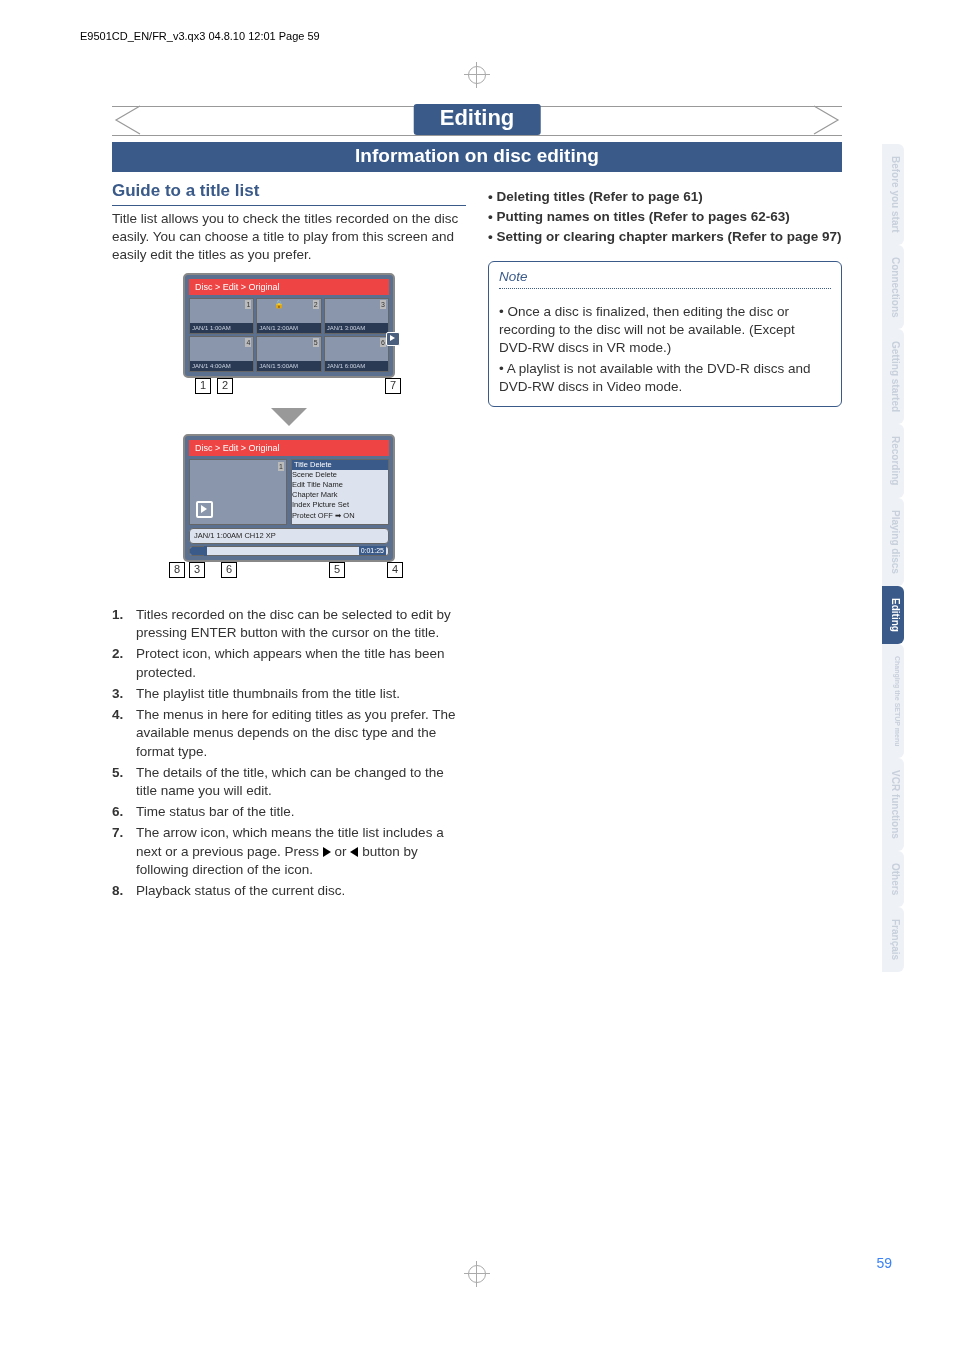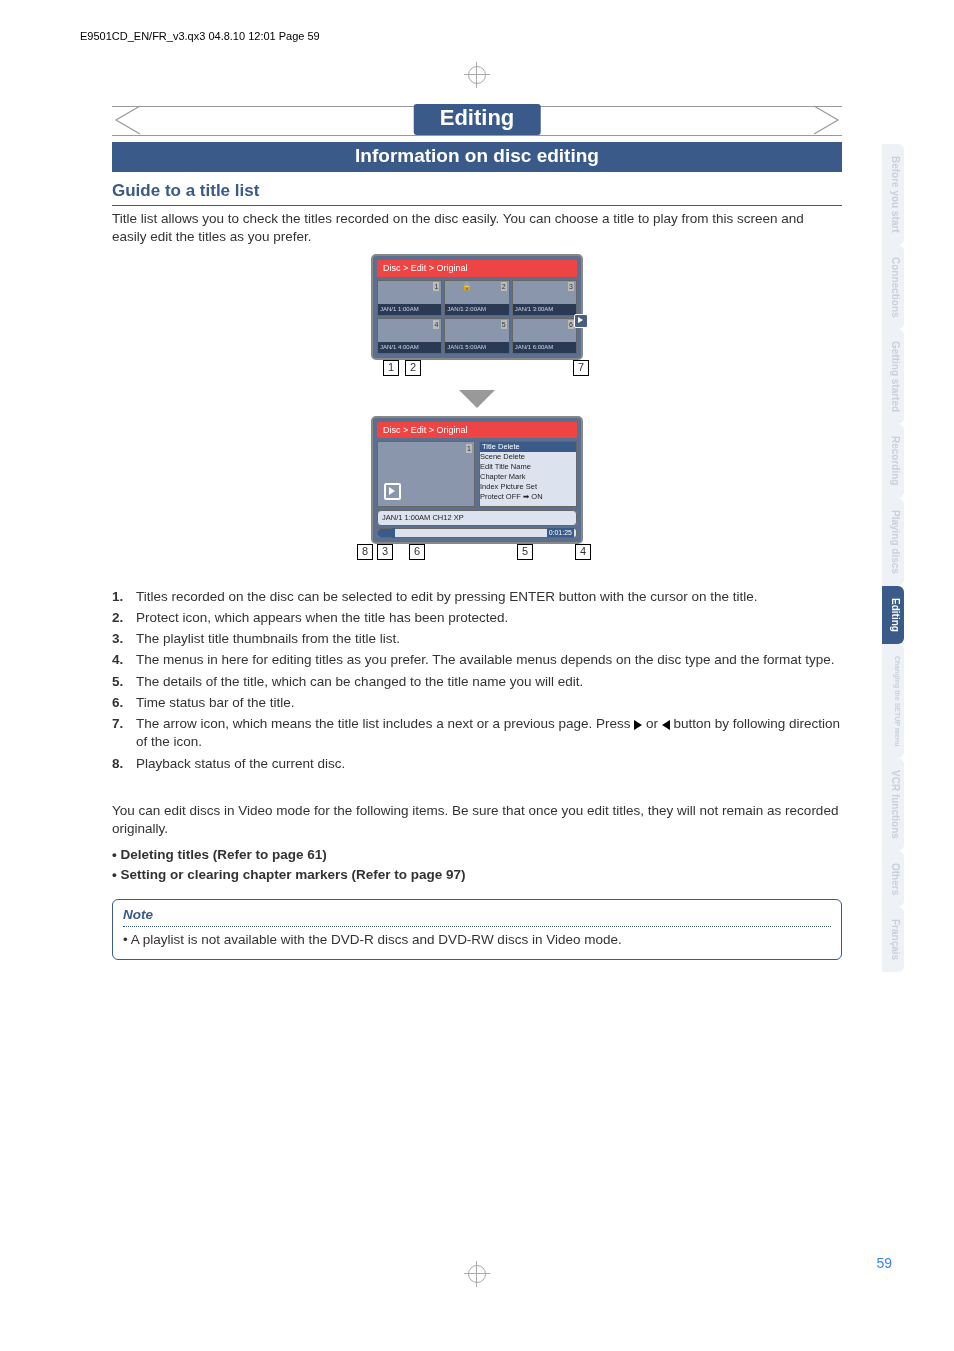--- a/index.html
+++ b/index.html
@@ -70,21 +70,20 @@
     color: #fff;
     text-align: center;
     font-weight: bold;
     font-size: 19px;
     padding: 3px 0 5px 0;
     margin-bottom: 8px;
   }
   .columns {
     display: flex;
     gap: 22px;
-    flex-direction: column;
   }
   .col {
     flex: 1;
     font-size: 13.5px;
     line-height: 1.35;
   }
   .col h3 {
     color: #3a5a8a;
     font-size: 17px;
     font-weight: bold;
@@ -96,25 +95,25 @@
   .bullets { margin: 8px 0 0 0; padding: 0; list-style: none; font-weight: bold; }
   .bullets li { margin: 2px 0; }
   .note-box {
     border: 1px solid #3a5a8a;
     border-radius: 6px;
     margin-top: 14px;
     padding: 6px 10px 10px 10px;
   }
   .note-box .note-title {
     font-style: italic;
-    font-weight: bold;
+    font-weight: normal;
     color: #3a5a8a;
     border-bottom: 1px dotted #3a5a8a;
     padding-bottom: 2px;
-    margin-bottom: 4px;
+    margin-bottom: 14px;
   }
   .numbered-list {
     margin-top: 22px;
     font-size: 13.5px;
     line-height: 1.35;
   }
   .numbered-list .row {
     display: flex;
     margin-bottom: 3px;
   }
@@ -357,28 +356,29 @@
           </div>
         </div>
         <div class="row">
             <div class="num">8.</div>
             <div class="txt">Playback status of the current disc.</div>
           </div>
       </div>
     </div>
 
     <div class="col">
-      <p>You can edit discs in Video mode for the following items. Be sure that once you edit titles, they will not remain as recorded originally.</p>
       <ul class="bullets">
         <li>• Deleting titles (Refer to page 61)</li>
+        <li>• Putting names on titles (Refer to pages 62-63)</li>
         <li>• Setting or clearing chapter markers (Refer to page 97)</li>
       </ul>
 
       <div class="note-box">
         <div class="note-title">Note</div>
+        <div style="margin-bottom:2px;">• Once a disc is finalized, then editing the disc or recording to the disc will not be available. (Except DVD-RW discs in VR mode.)</div>
         <div>• A playlist is not available with the DVD-R discs and DVD-RW discs in Video mode.</div>
       </div>
     </div>
   </div>
 </div>
 
 <div class="side-tabs">
   <div class="tab">Before you start</div>
   <div class="tab">Connections</div>
   <div class="tab">Getting started</div>

